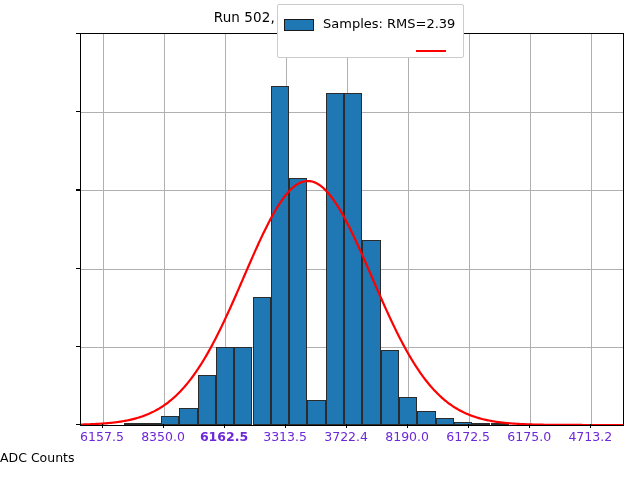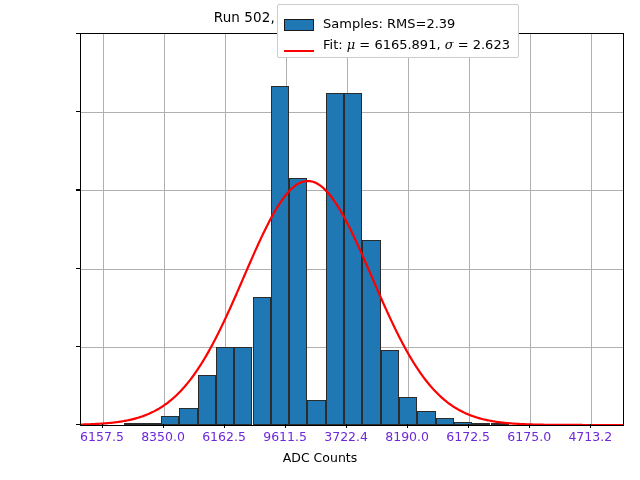--- a/index.html
+++ b/index.html
@@ -86,21 +86,21 @@
     font-size: 12.5px;
     color: #000000;
     transform: translate(-50%, -50%) rotate(-90deg);
     white-space: nowrap;
   }
   #xlabel {
     position: absolute;
     left: 0;
     top: 450px;
     width: 640px;
-    text-align: center;
+    text-align: left;
     font-size: 12.5px;
     color: #000000;
   }
   #legend {
     position: absolute;
     left: 277px;
     top: 4px;
     background: #ffffff;
     border: 1px solid #cccccc;
     border-radius: 2px;
@@ -191,23 +191,23 @@
       <div class="ytick-mark" style="left: 76px; top: 424px;"></div>
       <div class="ytick-mark" style="left: 76px; top: 345.8px;"></div>
       <div class="ytick-mark" style="left: 76px; top: 267.6px;"></div>
       <div class="ytick-mark" style="left: 76px; top: 189.4px;"></div>
       <div class="ytick-mark" style="left: 76px; top: 111.2px;"></div>
       <div class="ytick-mark" style="left: 76px; top: 33px;"></div>
       <div class="xtick-label" style="left: 101.97px;">6157.5</div>
       <div class="xtick-mark" style="left: 101.97px;"></div>
       <div class="xtick-label" style="left: 163.01px;">8350.0</div>
       <div class="xtick-mark" style="left: 163.01px;"></div>
-      <div class="xtick-label" style="left: 224.05px;">6162.5</div>
+      <div class="xtick-label" style="left: 224.05px; font-weight: bold;">6162.5</div>
       <div class="xtick-mark" style="left: 224.05px;"></div>
-      <div class="xtick-label" style="left: 285.08px;">9611.5</div>
+      <div class="xtick-label" style="left: 285.08px;">3313.5</div>
       <div class="xtick-mark" style="left: 285.08px;"></div>
       <div class="xtick-label" style="left: 346.12px;">3722.4</div>
       <div class="xtick-mark" style="left: 346.12px;"></div>
       <div class="xtick-label" style="left: 407.15px;">8190.0</div>
       <div class="xtick-mark" style="left: 407.15px;"></div>
       <div class="xtick-label" style="left: 468.19px;">6172.5</div>
       <div class="xtick-mark" style="left: 468.19px;"></div>
       <div class="xtick-label" style="left: 529.23px;">6175.0</div>
       <div class="xtick-mark" style="left: 529.23px;"></div>
       <div class="xtick-label" style="left: 590.26px;">4713.2</div>
@@ -217,17 +217,16 @@
   <div id="ylabel">Entries</div>
   <div id="xlabel">ADC Counts</div>
 
   <div id="legend">
     <div class="legend-row">
       <span class="legend-swatch-patch"></span>
       <span class="legend-text">Samples: RMS=2.39</span>
     </div>
     <div class="legend-row line-row">
       <span class="legend-swatch-line"></span>
-      <span class="legend-text"><span>Fit: </span><span class="mathvar">μ</span><span> = 6165.891, </span><span class="mathvar">σ</span><span> = 2.623</span></span>
     </div>
   </div>
 
 </div>
 
 </body></html>

